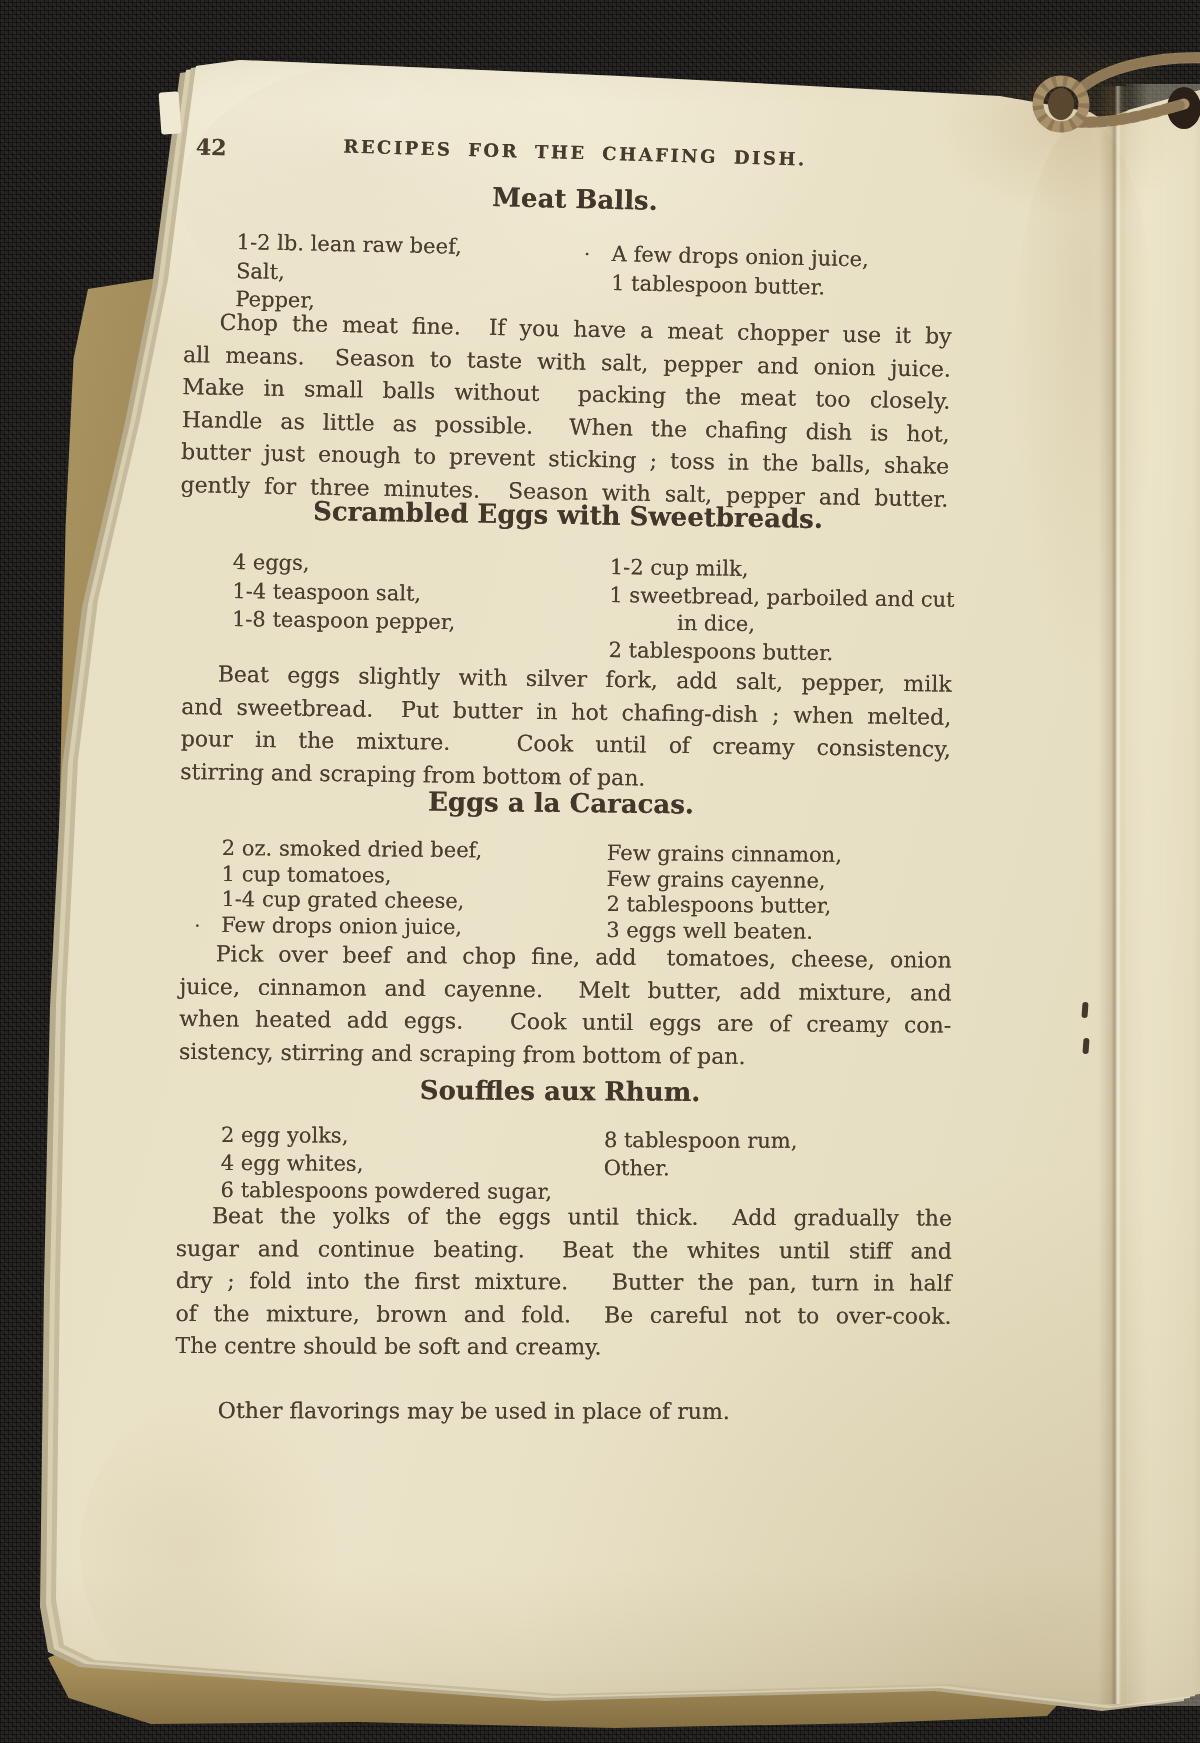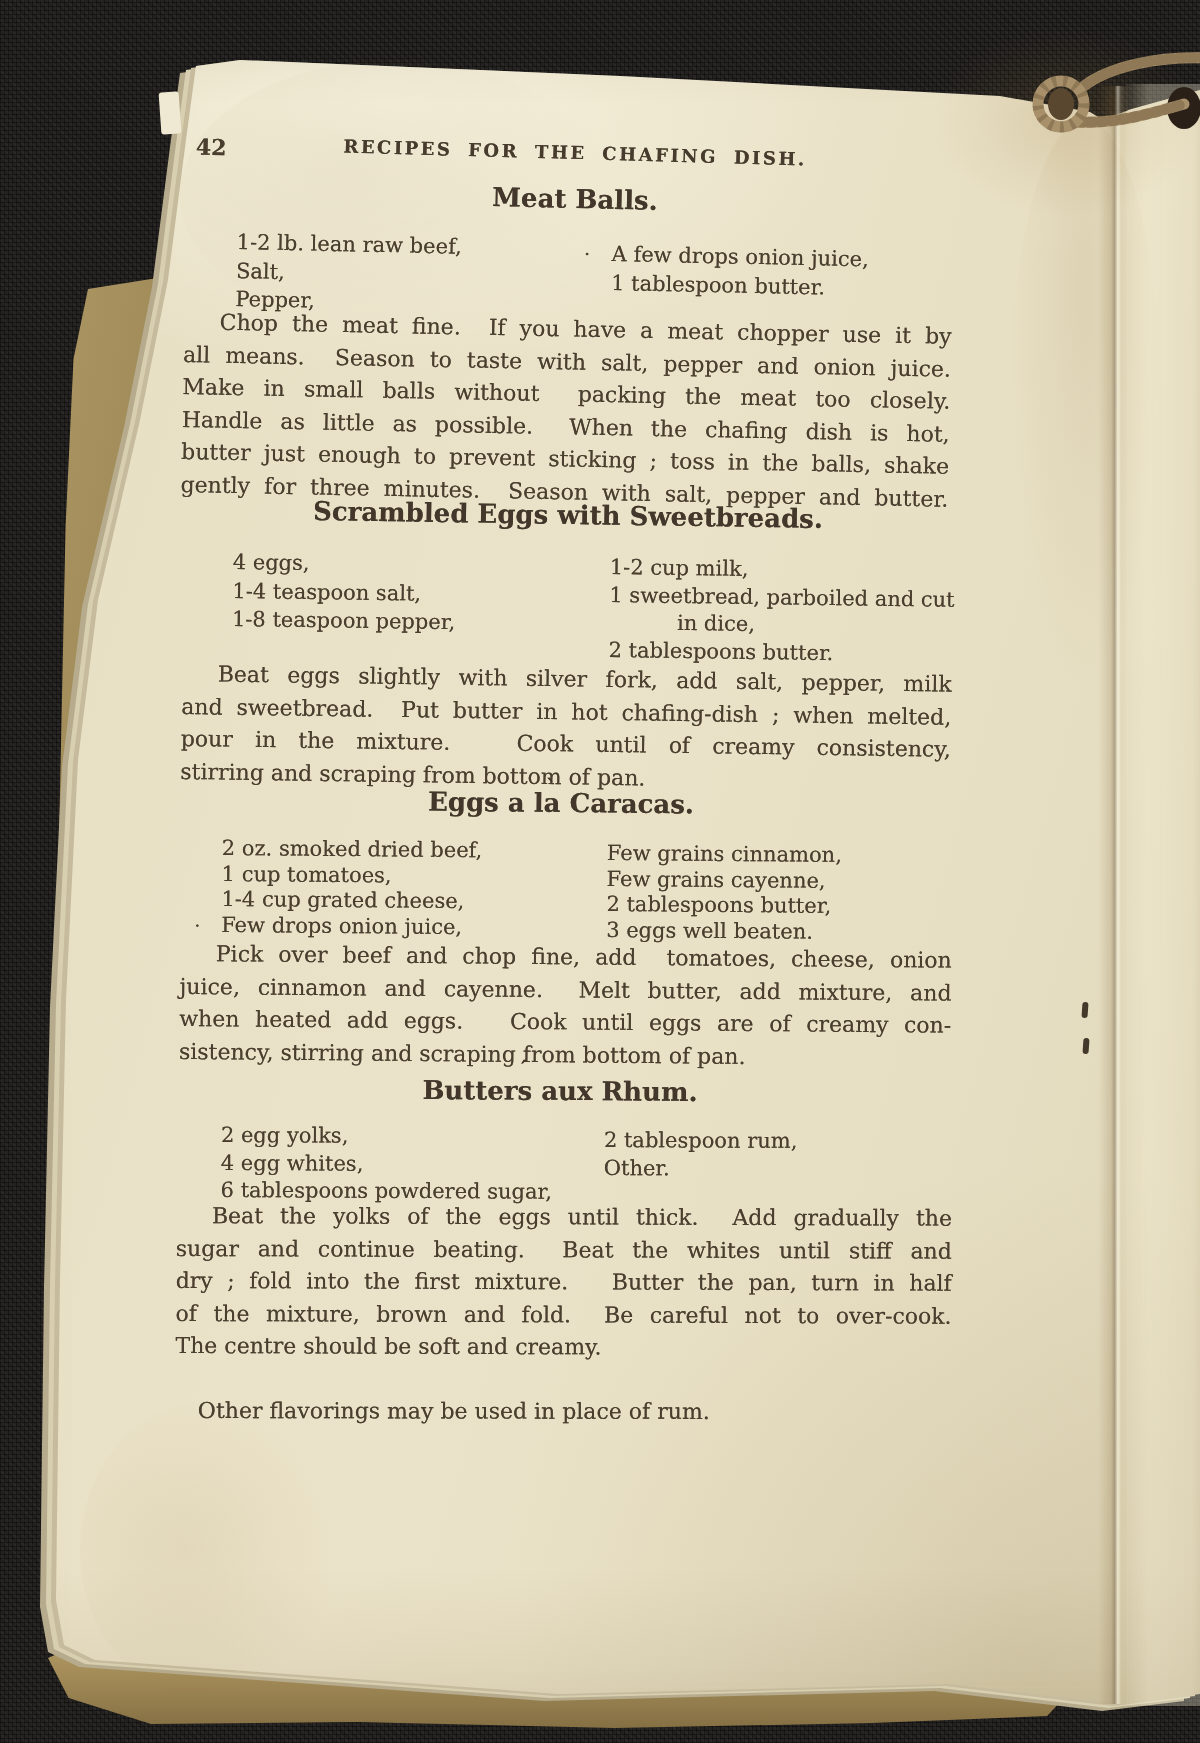--- a/index.html
+++ b/index.html
@@ -126,21 +126,21 @@
 
   <div class="txt rtitle" style="left:286px;top:788px;transform:rotate(0.6deg);">
     <span>Eggs a l</span><span class="acc acc-grave"><span class="mark">`</span></span><span>a Caracas.</span>
   </div>
   <div class="txt ing lh25" style="left:222px;top:836px;transform:rotate(0.5deg);transform-origin:0 0;"><span class="line">2 oz. smoked dried beef,</span><span class="line">1 cup tomatoes,</span><span class="line">1-4 cup grated cheese,</span><span class="line">Few drops onion juice,</span></div>
   <span class="dot" style="left:194px;top:908px;">.</span>
   <div class="txt ing lh25" style="left:607px;top:841px;transform:rotate(0.5deg);transform-origin:0 0;"><span class="line">Few grains cinnamon,</span><span class="line">Few grains cayenne,</span><span class="line">2 tablespoons butter,</span><span class="line">3 eggs well beaten.</span></div>
   <div class="txt para para-open" style="left:180px;top:938px;width:772px;transform:rotate(0.5deg);transform-origin:0 0;"><span class="line">Pick over beef and chop fine, add  tomatoes, cheese, onion</span><span class="line">juice, cinnamon and cayenne.  Melt butter, add mixture, and</span><span class="line">when heated add eggs.   Cook until eggs are of creamy con-</span><span class="line">sistency, stirring and scraping from bottom of pan.</span></div>
 
   <div class="txt rtitle" style="left:285px;top:1076px;transform:rotate(0.4deg);">
-    <span>Butter</span><span class="acc acc-acute"><span class="mark">´</span></span><span>s aux Rhum.</span>
+    <span>Souffle</span><span class="acc acc-acute"><span class="mark">´</span></span><span>s aux Rhum.</span>
   </div>
   <div class="txt ing lh27" style="left:221px;top:1122px;transform:rotate(0.3deg);transform-origin:0 0;"><span class="line">2 egg yolks,</span><span class="line">4 egg whites,</span><span class="line">6 tablespoons powdered sugar,</span></div>
-  <div class="txt ing lh27" style="left:604px;top:1127px;transform:rotate(0.3deg);transform-origin:0 0;"><span class="line">2 tablespoon rum,</span><span class="line">Other.</span></div>
+  <div class="txt ing lh27" style="left:604px;top:1127px;transform:rotate(0.3deg);transform-origin:0 0;"><span class="line">8 tablespoon rum,</span><span class="line">Other.</span></div>
   <div class="txt para para-open" style="left:176px;top:1200px;width:776px;transform:rotate(0.2deg);transform-origin:0 0;"><span class="line">Beat the yolks of the eggs until thick.  Add gradually the</span><span class="line">sugar and continue beating.  Beat the whites until stiff and</span><span class="line">dry ; fold into the first mixture.   Butter the pan, turn in half</span><span class="line">of the mixture, brown and fold.  Be careful not to over-cook.</span><span class="line">The centre should be soft and creamy.</span></div>
-  <div class="txt para" style="left:168px;top:1345px;width:776px;transform:rotate(0.1deg);transform-origin:0 0;">
+  <div class="txt para" style="left:188px;top:1345px;width:776px;transform:rotate(0.1deg);transform-origin:0 0;">
     <span class="line" style="padding-left:30px;text-align-last:left;">Other flavorings may be used in place of rum.</span>
   </div>
 </div>
 
 </body></html>

